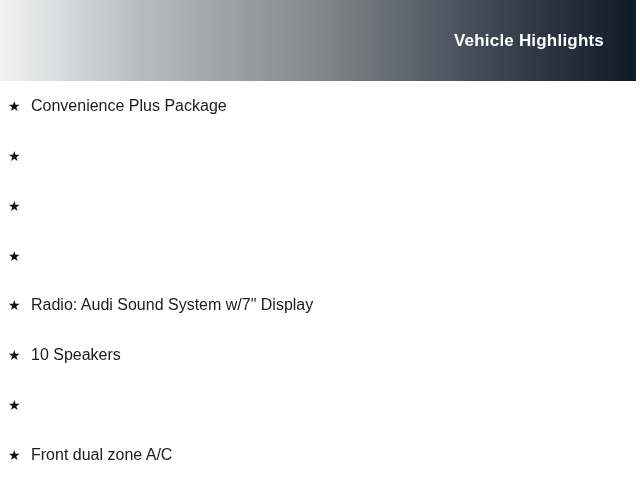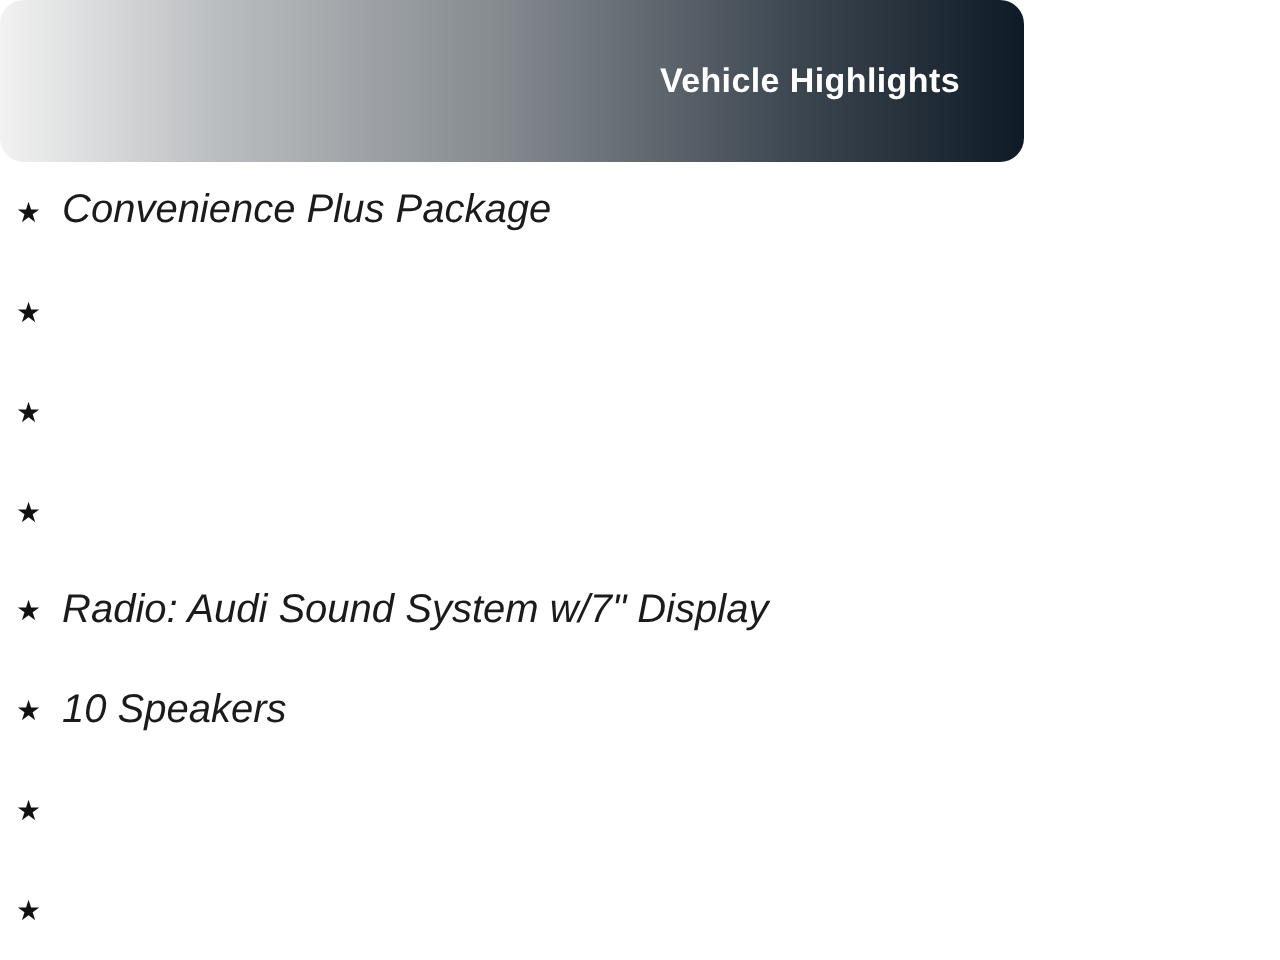--- a/index.html
+++ b/index.html
@@ -5,29 +5,28 @@
   html, body {
     margin: 0;
     padding: 0;
     width: 640px;
     height: 480px;
     overflow: hidden;
     background: #ffffff;
     font-family: "Liberation Sans", sans-serif;
   }
   .banner {
-    width: 512px;
+    width: 636px;
     height: 81px;
     background: linear-gradient(90deg, #f2f2f2 0%, #b9bcbf 22%, #82888d 50%, #3c4650 78%, #0e1a26 100%);
     display: flex;
     align-items: center;
     justify-content: flex-end;
     box-sizing: border-box;
     padding-right: 32px;
-    border-radius: 12px;
   }
   .banner-title {
     color: #ffffff;
     font-size: 17px;
     font-weight: bold;
     letter-spacing: 0.2px;
   }
   .list {
     width: 640px;
     height: 399px;
@@ -44,23 +43,22 @@
   }
   .star {
     font-size: 14px;
     color: #111111;
     line-height: 1;
     width: 14px;
     text-align: left;
     margin-right: 9px;
   }
   .label {
-    font-size: 20px;
+    font-size: 16px;
     color: #1b1b1b;
-    font-style: italic;
   }
 </style>
 </head>
 <body>
 
 <div class="banner">
   <span class="banner-title">Vehicle Highlights</span>
 </div>
 
 <div class="list">
@@ -83,14 +81,15 @@
   </div>
   <div class="row">
     <span class="star">★</span>
     <span class="label">10 Speakers</span>
   </div>
   <div class="row">
     <span class="star">★</span>
   </div>
   <div class="row">
     <span class="star">★</span>
+    <span class="label">Front dual zone A/C</span>
   </div>
 </div>
 
 </body></html>

